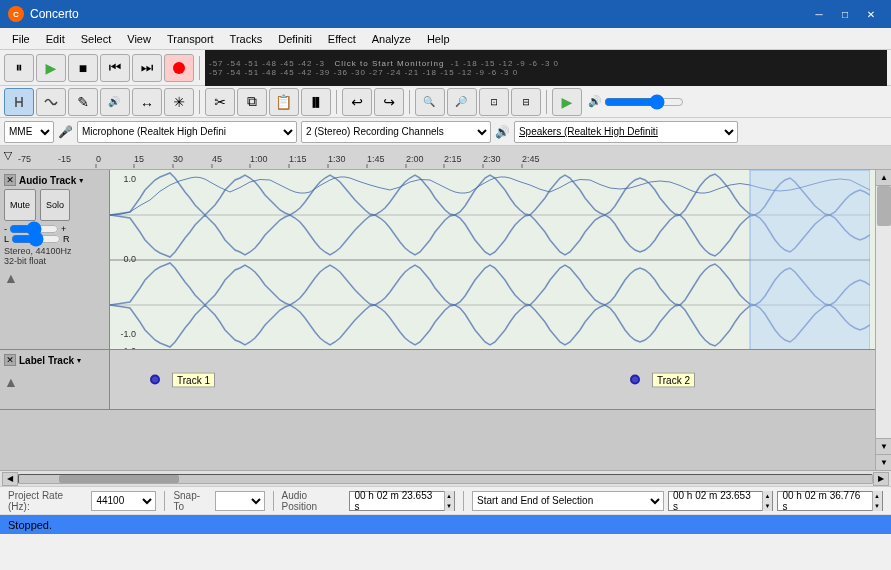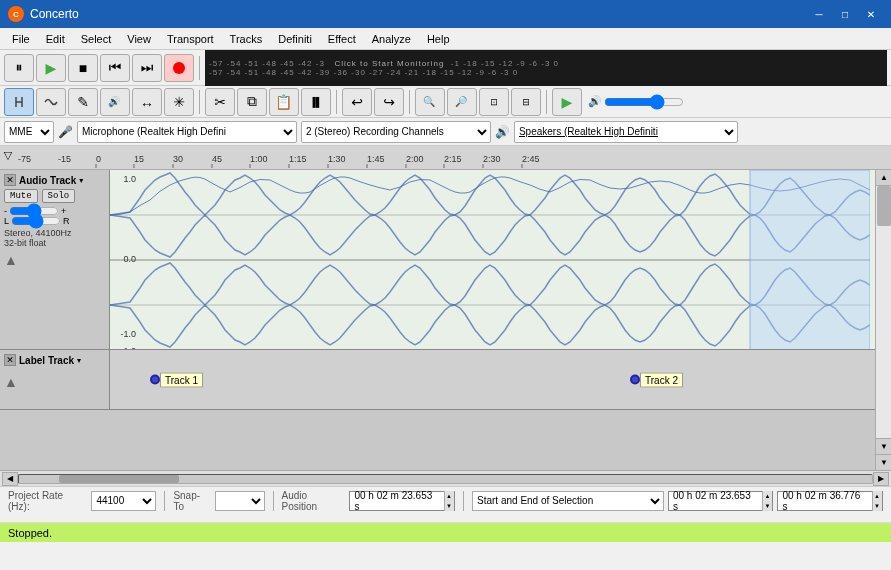--- a/index.html
+++ b/index.html
@@ -46,57 +46,57 @@
     #tracks-container { flex: 1; overflow: hidden; background: #c8c8c8; }
     #scrollbar-right { width: 16px; background: #e0e0e0; border-left: 1px solid #aaa; display: flex; flex-direction: column; }
     
     
     .track { border-bottom: 1px solid #888; display: flex; }
     .track-header { width: 110px; background: #c8c8c8; border-right: 1px solid #888; padding: 4px; flex-shrink: 0; }
     .track-close { display: inline-block; width: 12px; height: 12px; background: #aaa; border: 1px solid #888; cursor: pointer; text-align: center; line-height: 10px; font-size: 9px; }
     .track-name { font-size: 10px; font-weight: bold; display: inline; }
     .track-menu-arrow { font-size: 8px; cursor: pointer; }
     .track-controls { display: flex; gap: 4px; margin: 3px 0; }
-    .track-btn { font-size: 9px; padding: 1px 5px; border: 1px solid #888; background: #e0e0e0; cursor: pointer; border-radius: 2px; font-family: Liberation Mono, monospace; }
+    .track-btn { font-size: 9px; padding: 10px 5px; border: 1px solid #888; background: #e0e0e0; cursor: pointer; border-radius: 2px; }
     .track-slider-row { display: flex; align-items: center; font-size: 9px; gap: 2px; }
     .track-info { font-size: 9px; color: #333; margin-top: 2px; }
     .track-expand { font-size: 14px; cursor: pointer; color: #666; }
     
     
     .track-waveform { flex: 1; position: relative; overflow: hidden; }
     
     
     #audio-track { height: 180px; }
     #audio-track .track-waveform { background: #e8f4e8; }
     
     
     #label-track { height: 60px; }
     #label-track .track-waveform { background: #d8d8d8; }
     
     
-    .label-marker { position: absolute; top: 50%; transform: translateY(-50%); display: flex; align-items: center; gap: 0; }
+    .label-marker { position: absolute; top: 50%; transform: translateY(-50%); display: flex; align-items: center; gap: 12px; }
     .label-dot { width: 10px; height: 10px; background: #4444cc; border-radius: 50%; border: 2px solid #2222aa; }
     .label-text { background: #ffffcc; border: 1px solid #999; padding: 1px 4px; font-size: 10px; white-space: nowrap; }
     
     
     #hscrollbar { height: 16px; background: #e0e0e0; border-top: 1px solid #aaa; display: flex; align-items: center; padding: 0 2px; }
     .hscroll-track { flex: 1; height: 10px; background: #c8c8c8; border: 1px inset #aaa; border-radius: 2px; position: relative; }
     .hscroll-thumb { width: 120px; height: 100%; background: #a0a0a0; border-radius: 2px; position: absolute; left: 40px; }
     
     
     #statusbar { height: 28px; background: #f0f0f0; display: flex; align-items: center; padding: 0 8px; gap: 8px; border-top: 1px solid #ccc; }
     .status-group { display: flex; align-items: center; gap: 4px; font-size: 10px; }
     .status-label { color: #555; }
     .status-select { height: 20px; font-size: 10px; border: 1px solid #aaa; background: white; }
     .time-field { display: flex; align-items: center; height: 20px; border: 1px solid #888; background: white; }
     .time-value { font-size: 10px; padding: 0 4px; min-width: 90px; }
     .time-spin { display: flex; flex-direction: column; width: 10px; }
     .time-spin span { font-size: 6px; line-height: 10px; cursor: pointer; background: #e0e0e0; border-left: 1px solid #aaa; padding: 0 1px; }
     
-    #stopped-bar { height: 20px; background: #bef264; display: flex; align-items: center; padding: 0 8px; border-top: 1px solid #ddd; font-size: 11px; margin-top: 8px; }
+    #stopped-bar { height: 20px; background: #3b82f6; display: flex; align-items: center; padding: 0 8px; border-top: 1px solid #ddd; font-size: 11px; }
 
     
     svg { display: block; }
   </style>
 </head>
 <body>
 
 <div id="titlebar">
   <div class="app-icon">
     <span style="color:white;font-size:8px;font-weight:bold">C</span>

